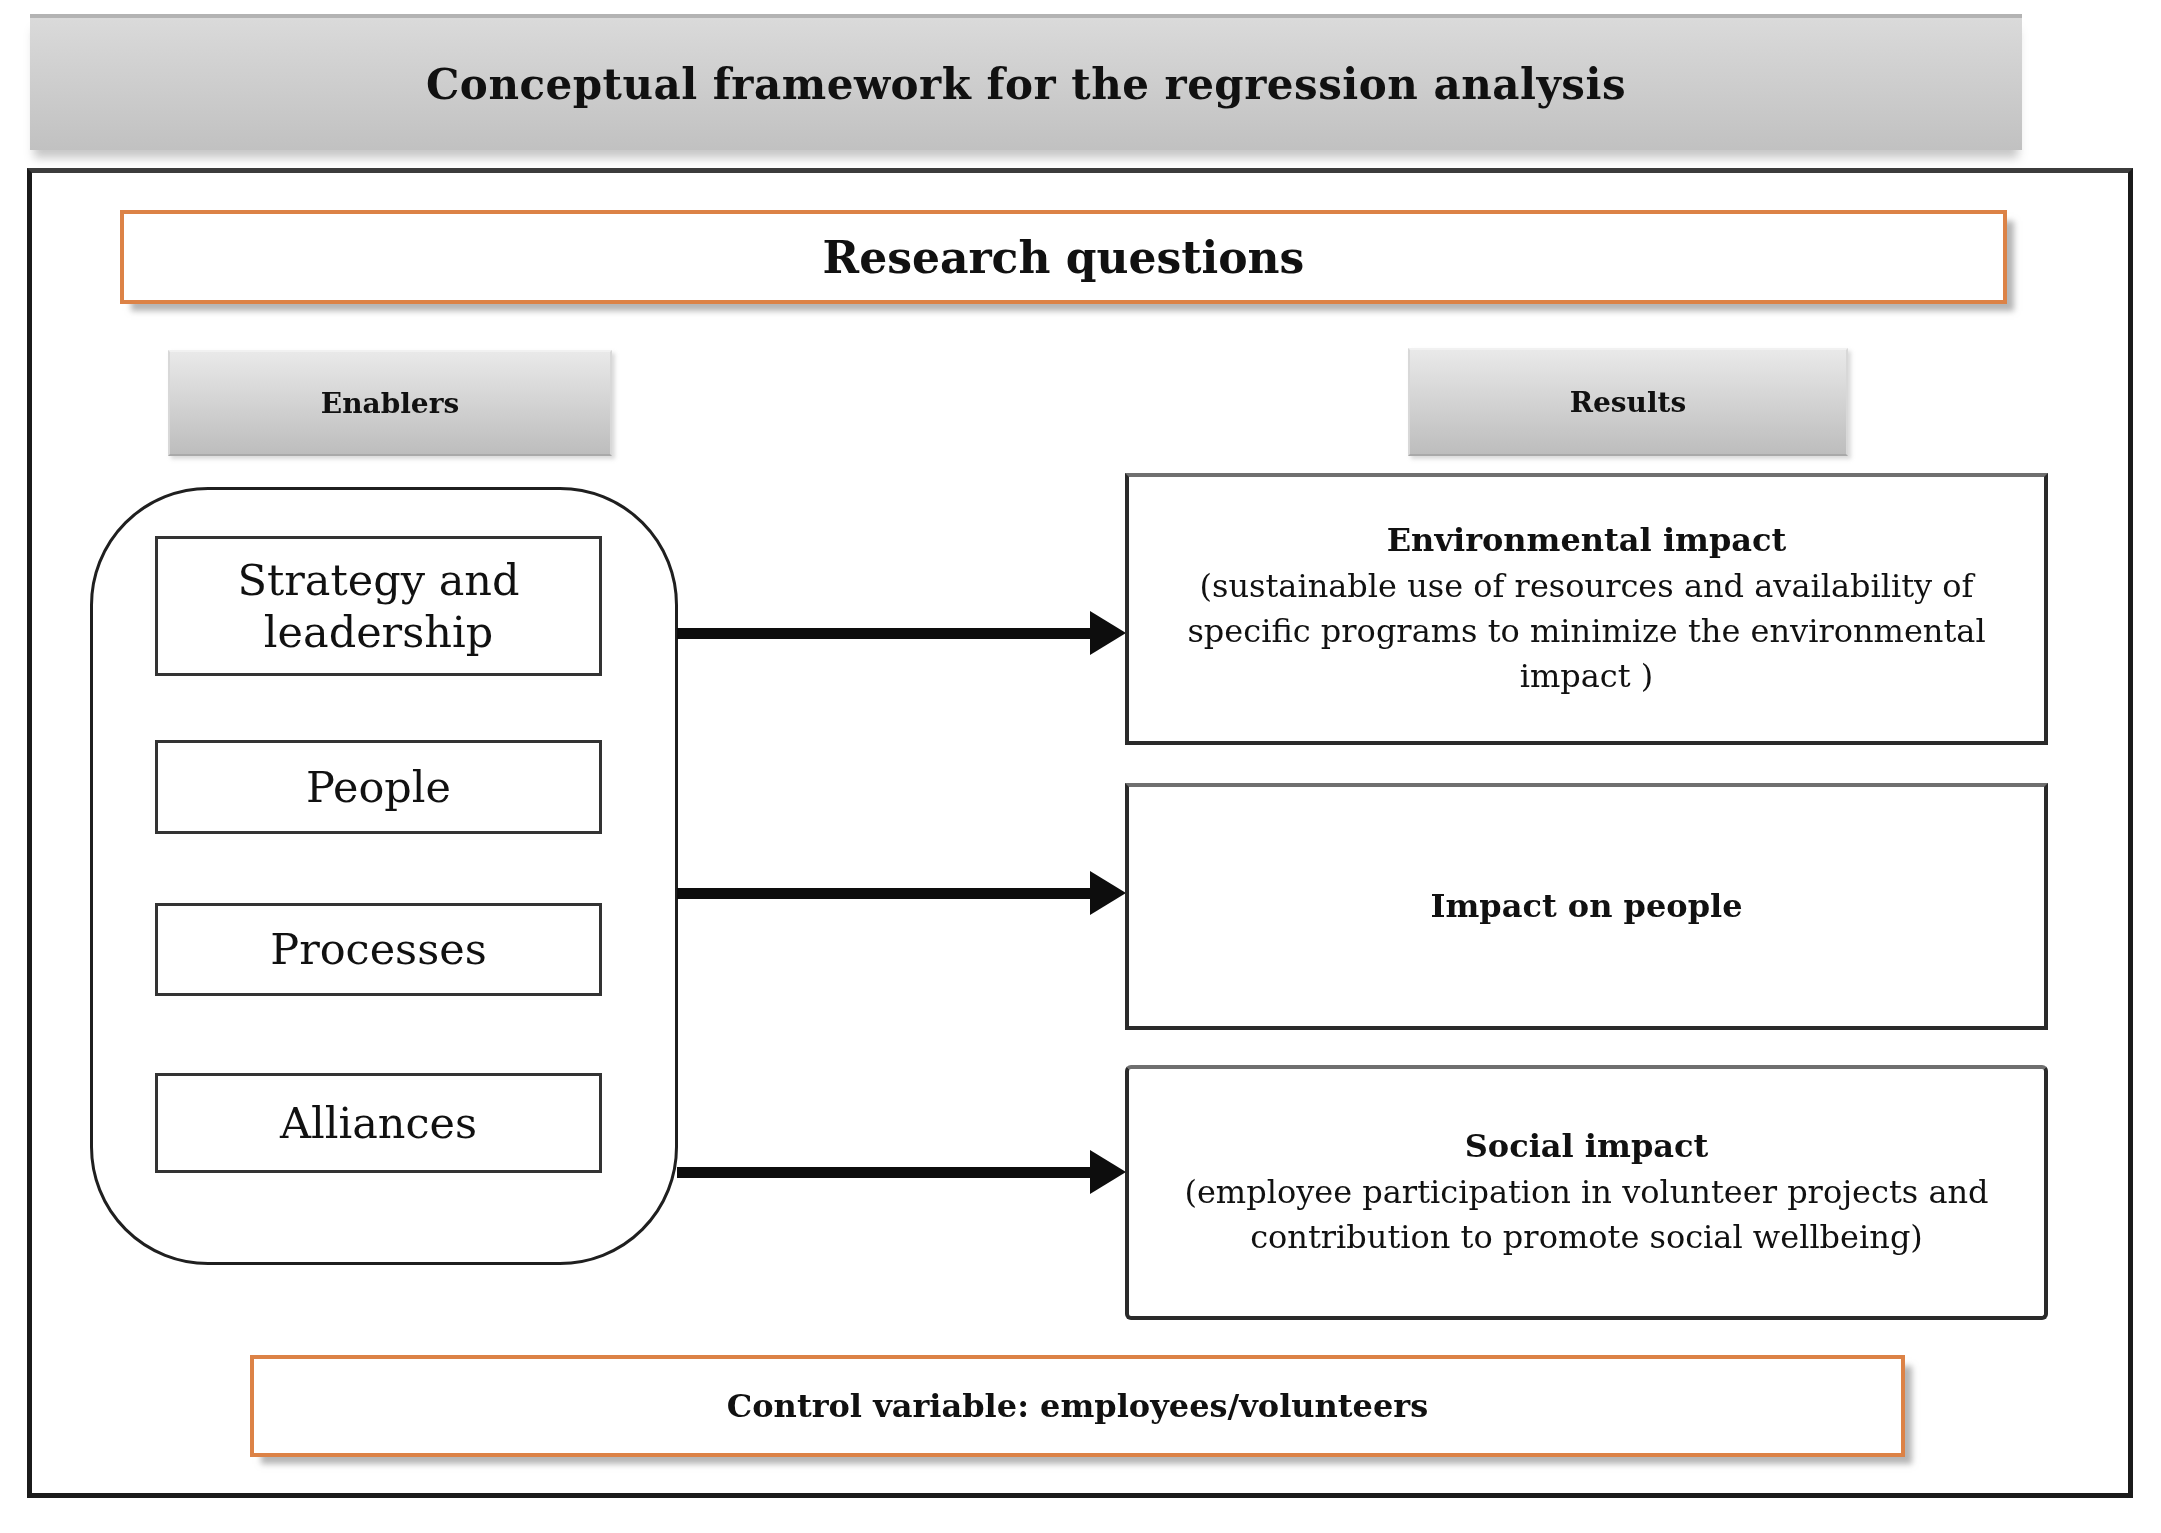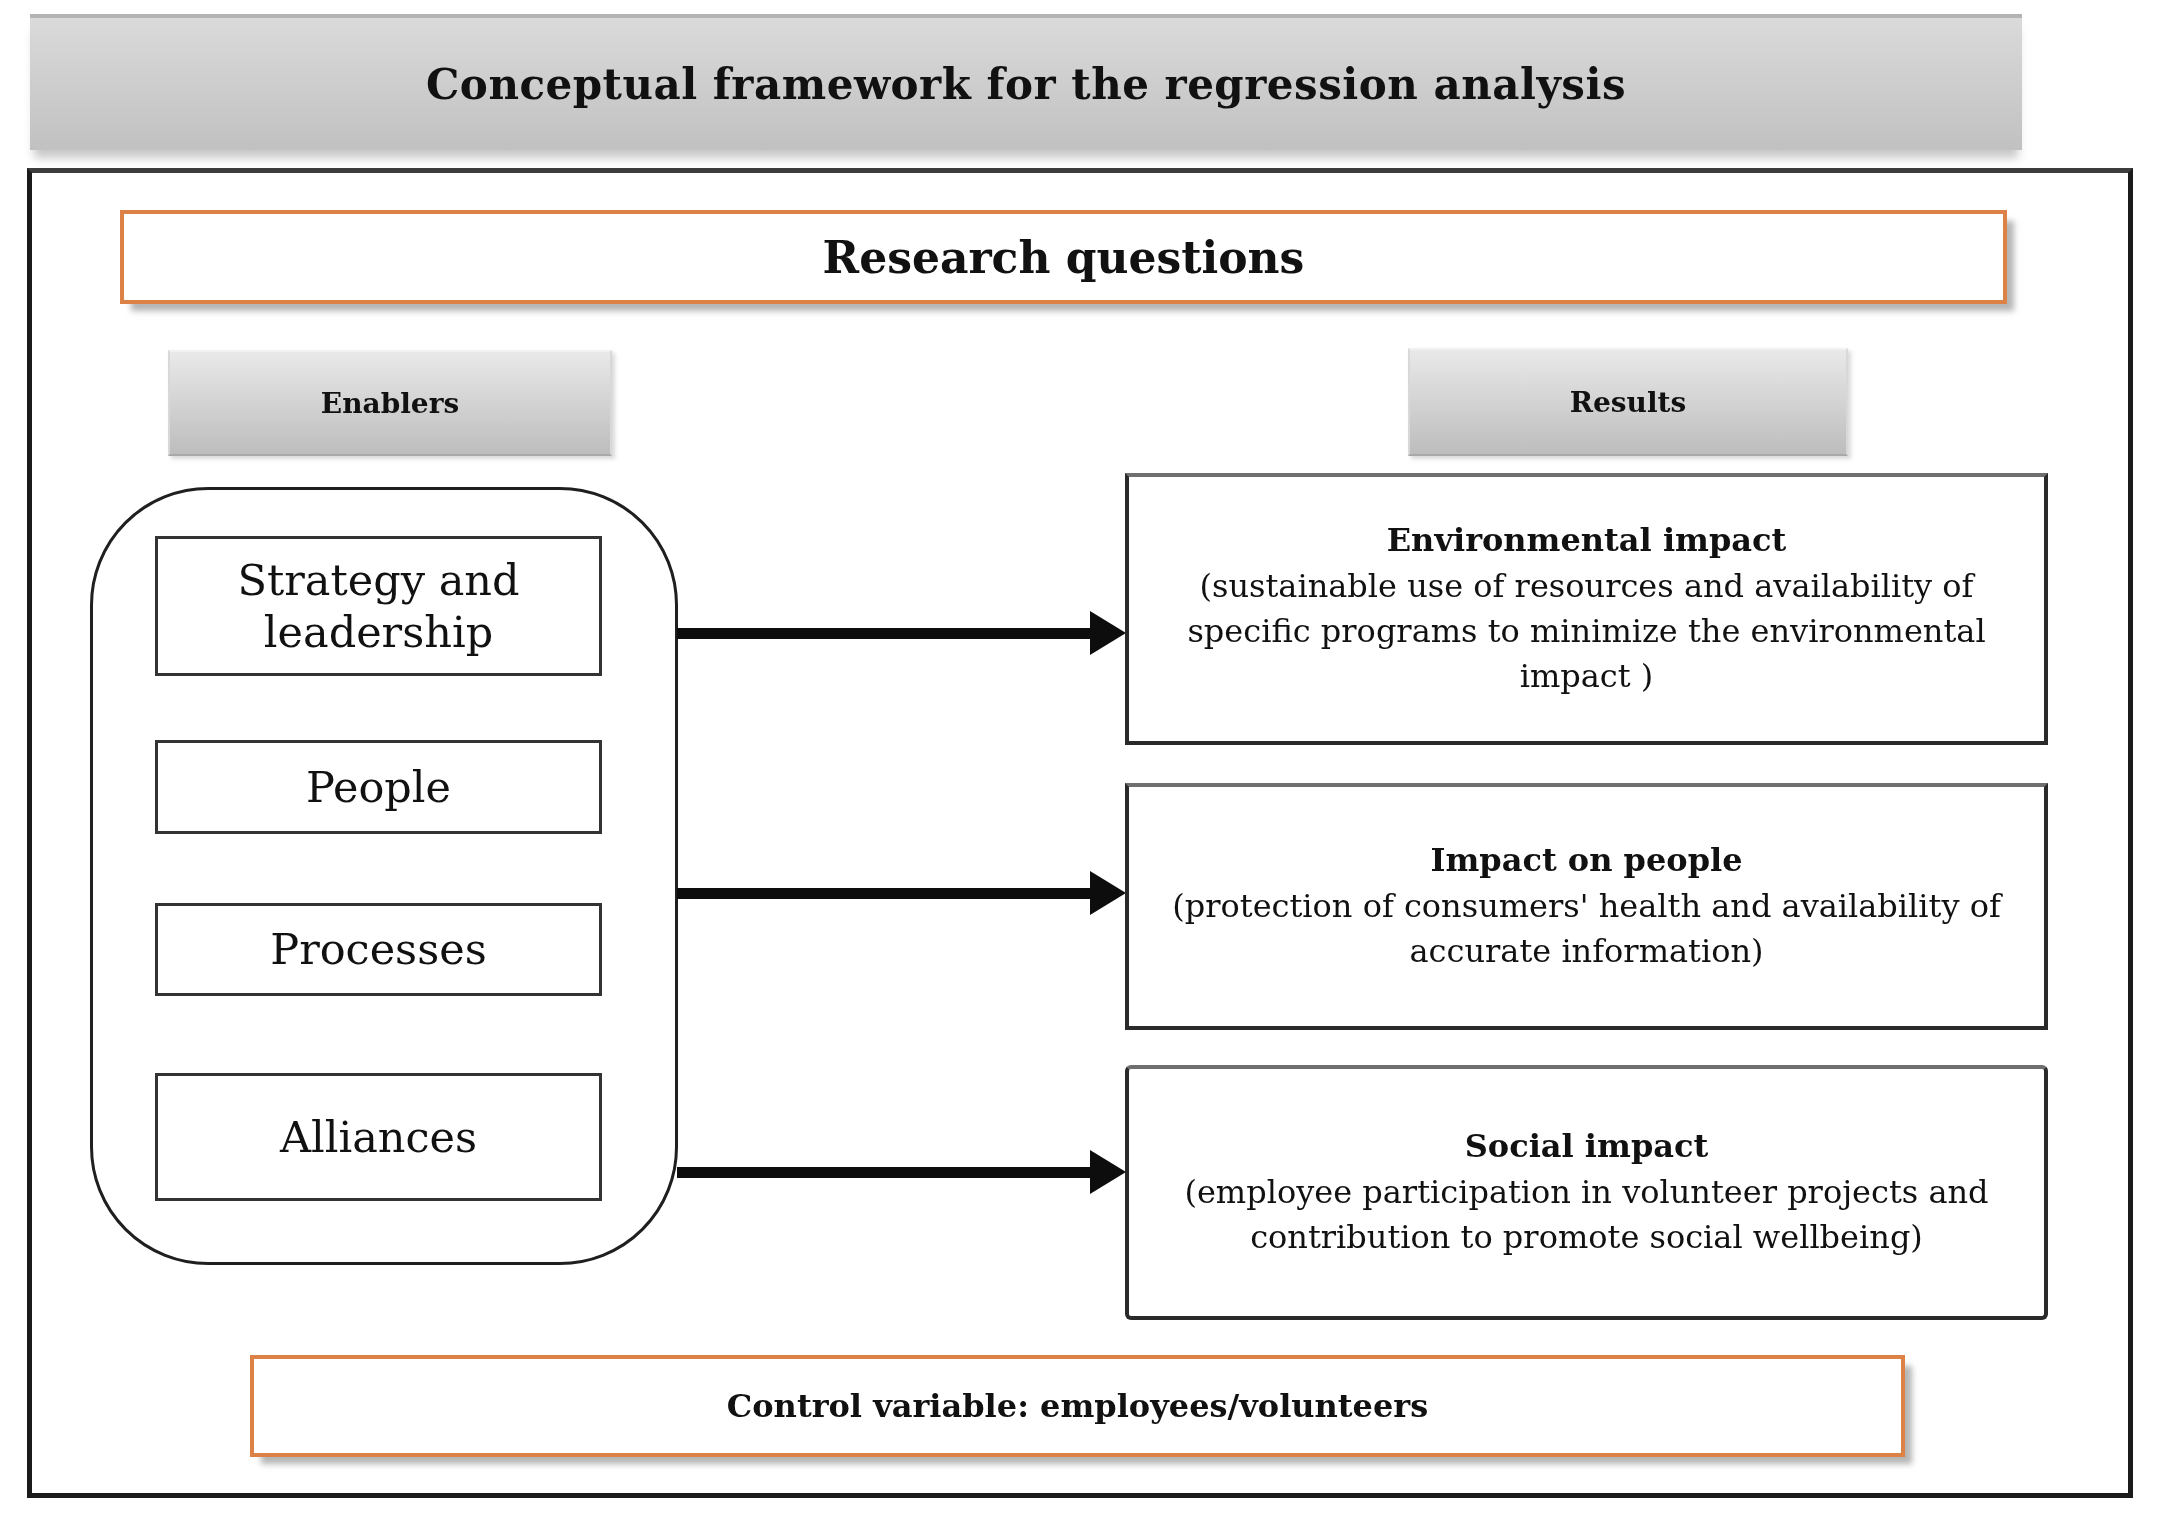--- a/index.html
+++ b/index.html
@@ -77,21 +77,21 @@
     background: #ffffff;
     border: 3px solid #333333;
     display: flex; align-items: center; justify-content: center;
     text-align: center;
     font-size: 43px; line-height: 1.22;
     padding: 0 17px;
   }
   .enabler-0 { top: 536px;  height: 140px; }
   .enabler-1 { top: 740px;  height: 94px;  }
   .enabler-2 { top: 903px;  height: 93px;  }
-  .enabler-3 { top: 1073px; height: 128px; }
+  .enabler-3 { top: 1073px; height: 100px; }
 
   
   .arrow { left: 677px; width: 449px; height: 44px; }
   .arrow .shaft {
     position: absolute; left: 0; right: 32px; top: 17px; height: 11px;
     background: #0d0d0d;
   }
   .arrow .head {
     position: absolute; right: 0; top: 0;
     width: 0; height: 0;
@@ -167,21 +167,20 @@
   <div class="shaft"></div>
   <div class="head"></div>
 </div>
 
 <div class="abs result-box result-0">
   <span class="heading">Environmental impact</span>
   <span class="description">(sustainable use of resources and availability of specific programs to minimize the environmental impact )</span>
 </div>
 <div class="abs result-box result-1">
   <span class="heading">Impact on people</span>
-  <span class="description">(protection of consumers' health and availability of accurate information)</span>
 </div>
 <div class="abs result-box result-2">
   <span class="heading">Social impact</span>
   <span class="description">(employee participation in volunteer projects and contribution to promote social wellbeing)</span>
 </div>
 
 <div class="abs orange-box control-variable">
   <span>Control variable: employees/volunteers</span>
 </div>
 

